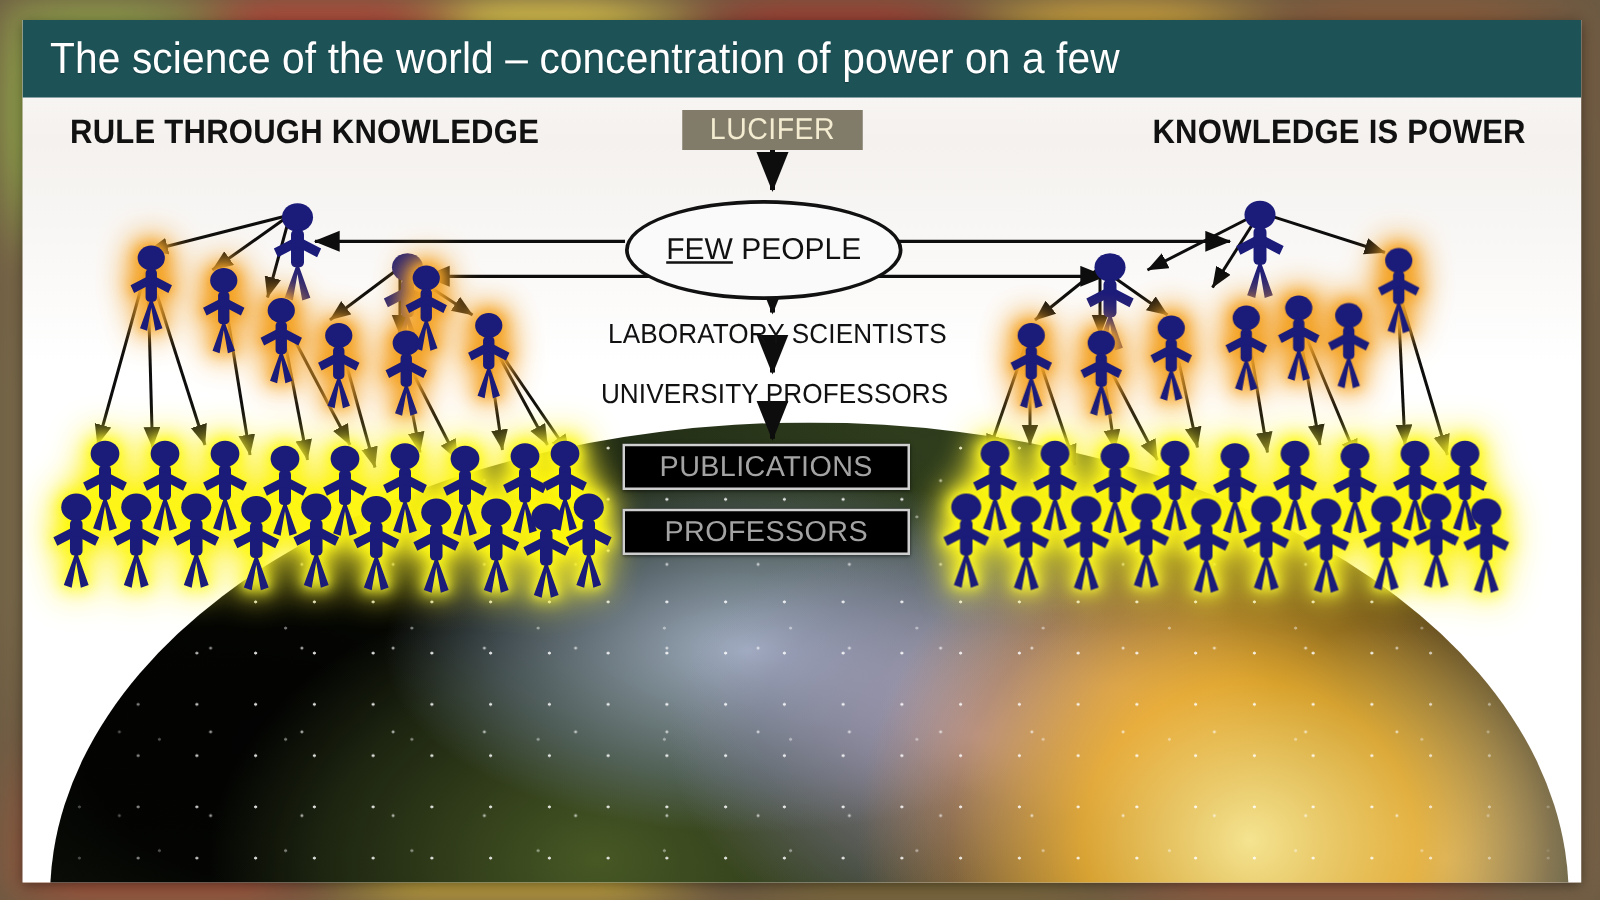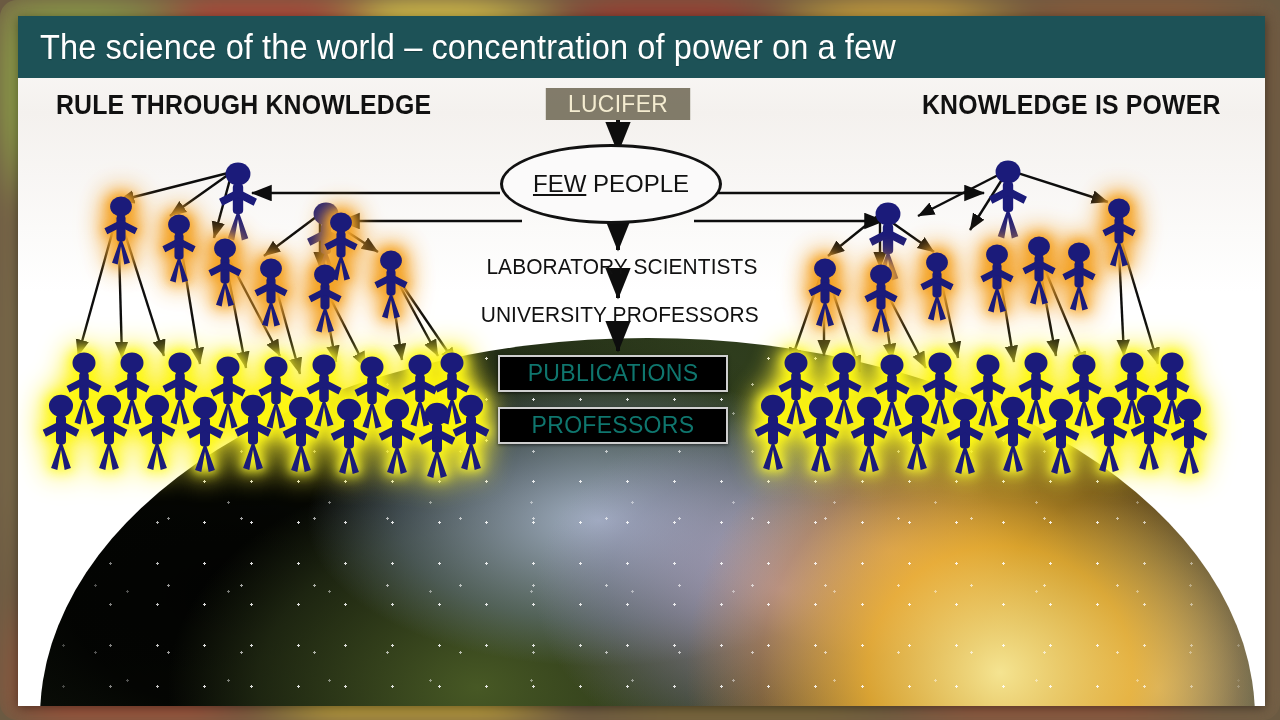--- a/index.html
+++ b/index.html
@@ -1,21 +1,21 @@
 <!DOCTYPE html>
 <html><head>
 <meta charset="utf-8">
 <style>
   html,body{margin:0;padding:0;}
   body{
     width:1280px;height:720px;overflow:hidden;
     font-family:"Liberation Sans", sans-serif;
     background:#6b5a42;
   }
-  #stage{position:relative;width:1280px;height:720px;overflow:hidden;border-radius:17px;}
+  #stage{position:relative;width:1280px;height:720px;overflow:hidden;}
 
   
   .frame-bg{
     position:absolute;inset:0;
     background:
       radial-gradient(circle at 6% 12%, #8fa04a 0 70px, transparent 140px),
       radial-gradient(circle at 20% 6%, #b04a3a 0 60px, transparent 130px),
       radial-gradient(circle at 34% 10%, #d8c14a 0 70px, transparent 150px),
       radial-gradient(circle at 52% 6%, #9c3f33 0 60px, transparent 140px),
       radial-gradient(circle at 70% 10%, #c9a03c 0 70px, transparent 150px),
@@ -104,34 +104,34 @@
     font-family:"Liberation Sans Narrow","Liberation Sans",sans-serif;
     white-space:nowrap;
   }
   .lucifer{
     left:524px;top:72px;width:152px;height:32px;line-height:32px;
     background:rgba(104,96,76,.82);
     color:#f4ecd0;font-size:24px;letter-spacing:.4px;
     transform:scaleX(.95);
   }
   .fewpeople{
-    left:482px;top:128px;width:216px;height:74px;
+    left:482px;top:144px;width:216px;height:74px;
     border:3px solid #111;border-radius:50%;
     background:#fbfafa;
     font-size:24px;color:#111;line-height:74px;
   }
   .fewpeople u{text-decoration:underline;text-underline-offset:2px;}
   .flowlabel{
     font-size:22px;color:#111;letter-spacing:.1px;transform:scaleX(.95);
   }
   .lab-sci{left:462px;top:238px;width:256px;}
   .lab-prof{left:456px;top:286px;width:268px;}
   .blackbox{
     background:#000;border:2px solid #cfcfcf;
-    color:#0f766e;font-size:23px;letter-spacing:.3px;
+    color:#a3a3a3;font-size:23px;letter-spacing:.3px;
     box-shadow:0 1px 3px rgba(0,0,0,.6);
   }
   .pubs{left:480px;top:339px;width:226px;height:33px;line-height:33px;}
   .phys{left:480px;top:391px;width:226px;height:33px;line-height:33px;}
   .glow-orange{filter:drop-shadow(0 0 7px #f5a623) drop-shadow(0 0 13px #e98d10) drop-shadow(0 0 4px #ffb945);}
   .glow-yellow{filter:drop-shadow(0 0 7px #ffff00) drop-shadow(0 0 14px #fbe800) drop-shadow(0 0 4px #ffff6a);}
   .glow-none{filter:none;}
 </style>
 </head>
 <body>

